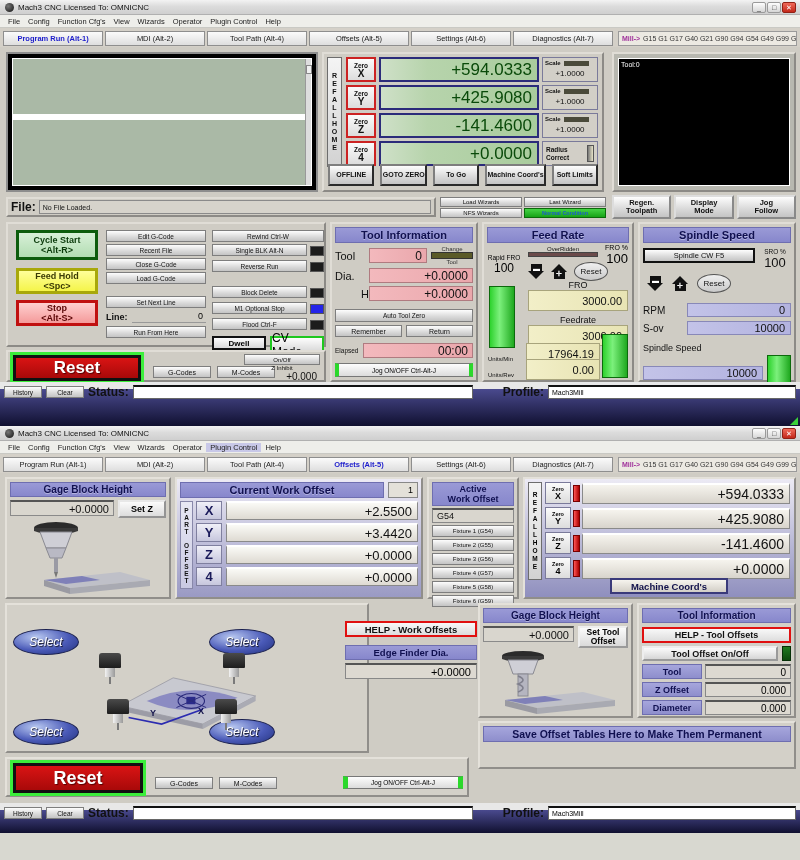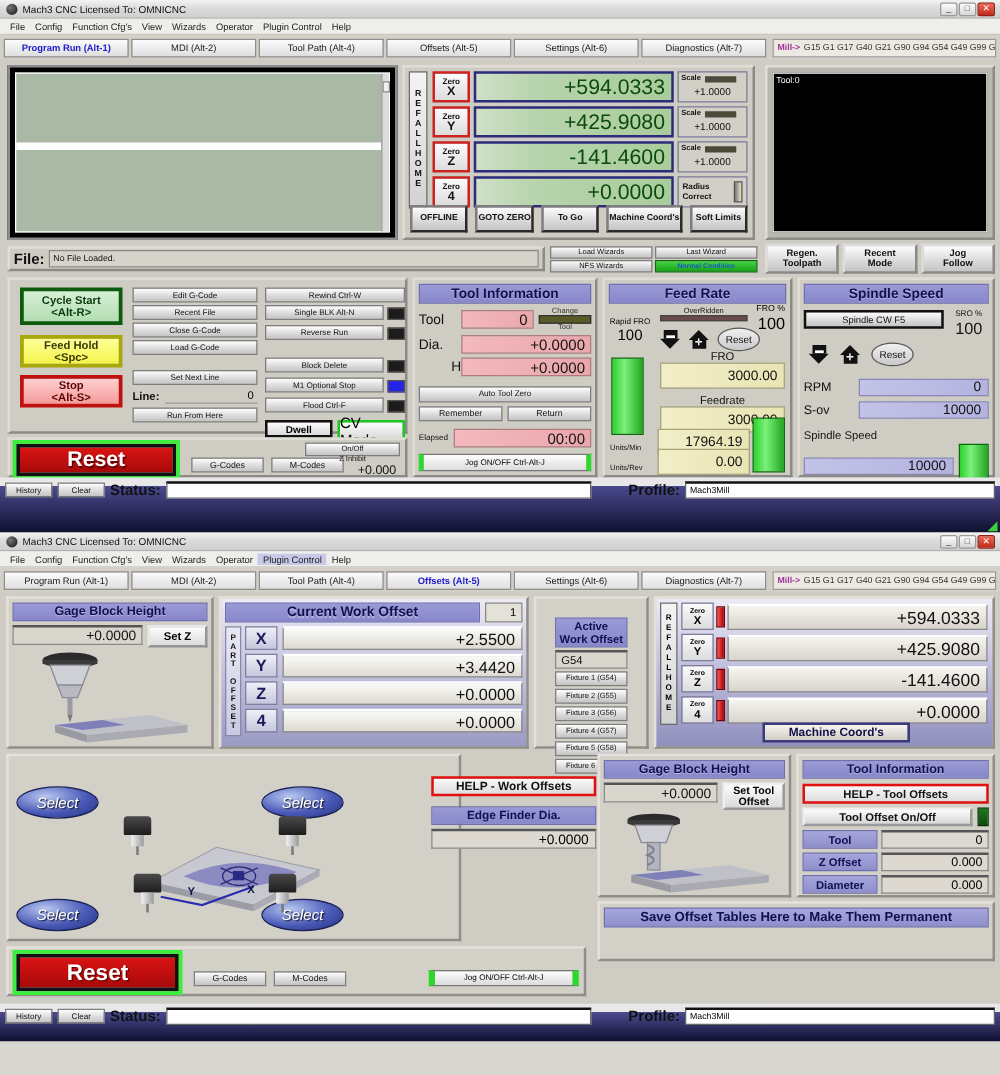--- a/index.html
+++ b/index.html
@@ -281,21 +281,21 @@
   .cwo-panel { position:absolute; left:175px; top:4px; width:248px; height:122px; background:linear-gradient(to bottom,#eceaf4,#9a9ac4); border:2px outset #e4e1da; padding:3px;}
   .cwo-head{display:flex;gap:4px;}
   .cwo-num{width:30px;height:16px;background:#e4e1d9;border:1px solid #888; font-size:9px; display:flex;align-items:center;justify-content:flex-end;padding-right:4px;}
   .cwo-body{display:flex; margin-top:3px; gap:3px;}
   .partoffset{width:13px; background:linear-gradient(to bottom,#e8e8f4,#c9c9e2); border:1px solid #8888aa; font-size:6.5px;font-weight:bold;color:#111; display:flex;flex-direction:column;align-items:center;justify-content:center;line-height:7px;}
   .axiscol{flex:1;}
   .axisrow{display:flex; gap:4px; margin-bottom:3px; align-items:center;}
   .axisbtn{width:26px;height:19px;background:linear-gradient(to bottom,#f0f0f8,#c6c6dd);border:1px solid #7f7f9f; font-size:13px;font-weight:bold;color:#1a1a5a;display:flex;align-items:center;justify-content:center;}
   .offfld{flex:1;height:19px;background:linear-gradient(to bottom,#fafaf6,#dedad2);border:1px solid #8a8a8a;border-top:2px solid #fff; font-size:13px;display:flex;align-items:center;justify-content:flex-end;padding-right:5px;color:#111;}
 
-  .awo-panel{position:absolute; left:427px; top:4px; width:92px; height:122px; background:#d3d0c8; border:2px outset #e4e1da; padding:15px;}
+  .awo-panel{position:absolute; left:427px; top:4px; width:92px; height:122px; background:#d3d0c8; border:2px outset #e4e1da; padding:3px;}
   .awo-title{background:linear-gradient(to bottom,#9a9ad6,#8787cc);border:1px solid #6e6eb0;color:#101050;font-weight:bold;text-align:center;font-size:9px;line-height:10px;padding:1px 0;}
   .awo-val{height:15px;background:#d9d6ce;border:1px solid #888;border-top:2px solid #555;margin-top:2px;font-size:9px;display:flex;align-items:center;padding-left:4px;color:#111;}
   .awo-panel .btn{height:12px;margin-top:2px;font-size:6px;}
 
   .bdro-panel{position:absolute; left:523px; top:4px; width:273px; height:122px; background:linear-gradient(to bottom,#eceaf4,#8f8fbe); border:2px outset #e4e1da;}
   .brefall{position:absolute;left:3px;top:3px;width:14px;height:98px;background:linear-gradient(to bottom,#f4f4f4,#d2d2d2);border:1px solid #6d6d6d;font-size:6.5px;font-weight:bold;display:flex;flex-direction:column;align-items:center;justify-content:center;line-height:8px;}
   .bdro-row{position:absolute;left:20px;right:4px;height:22px;display:flex;align-items:center;gap:2px;}
   .bzero{width:26px;height:22px;background:linear-gradient(to bottom,#fbfbfb,#dcdcdc);border:1px solid #7a7a9a;font-size:5.5px;font-weight:bold;display:flex;flex-direction:column;align-items:center;justify-content:center;line-height:7px;}
   .bzero .big{font-size:9px;}
   .redled{width:7px;height:17px;background:linear-gradient(to right,#ff5555,#aa0000);border:1px solid #700;}
@@ -492,21 +492,21 @@
         <div class="greenled">Normal Condition</div>
       </div>
     </div>
 
     <div class="tpbtns">
       <div class="btn">
         <span>Regen.</span>
           <span>Toolpath</span>
       </div>
       <div class="btn">
-        <span>Recent</span>
+        <span>Display</span>
           <span>Mode</span>
       </div>
       <div class="btn">
         <span>Jog</span>
           <span>Follow</span>
       </div>
     </div>
 
     <div class="ctrl-panel">
       <div class="bigbtn cycle">

